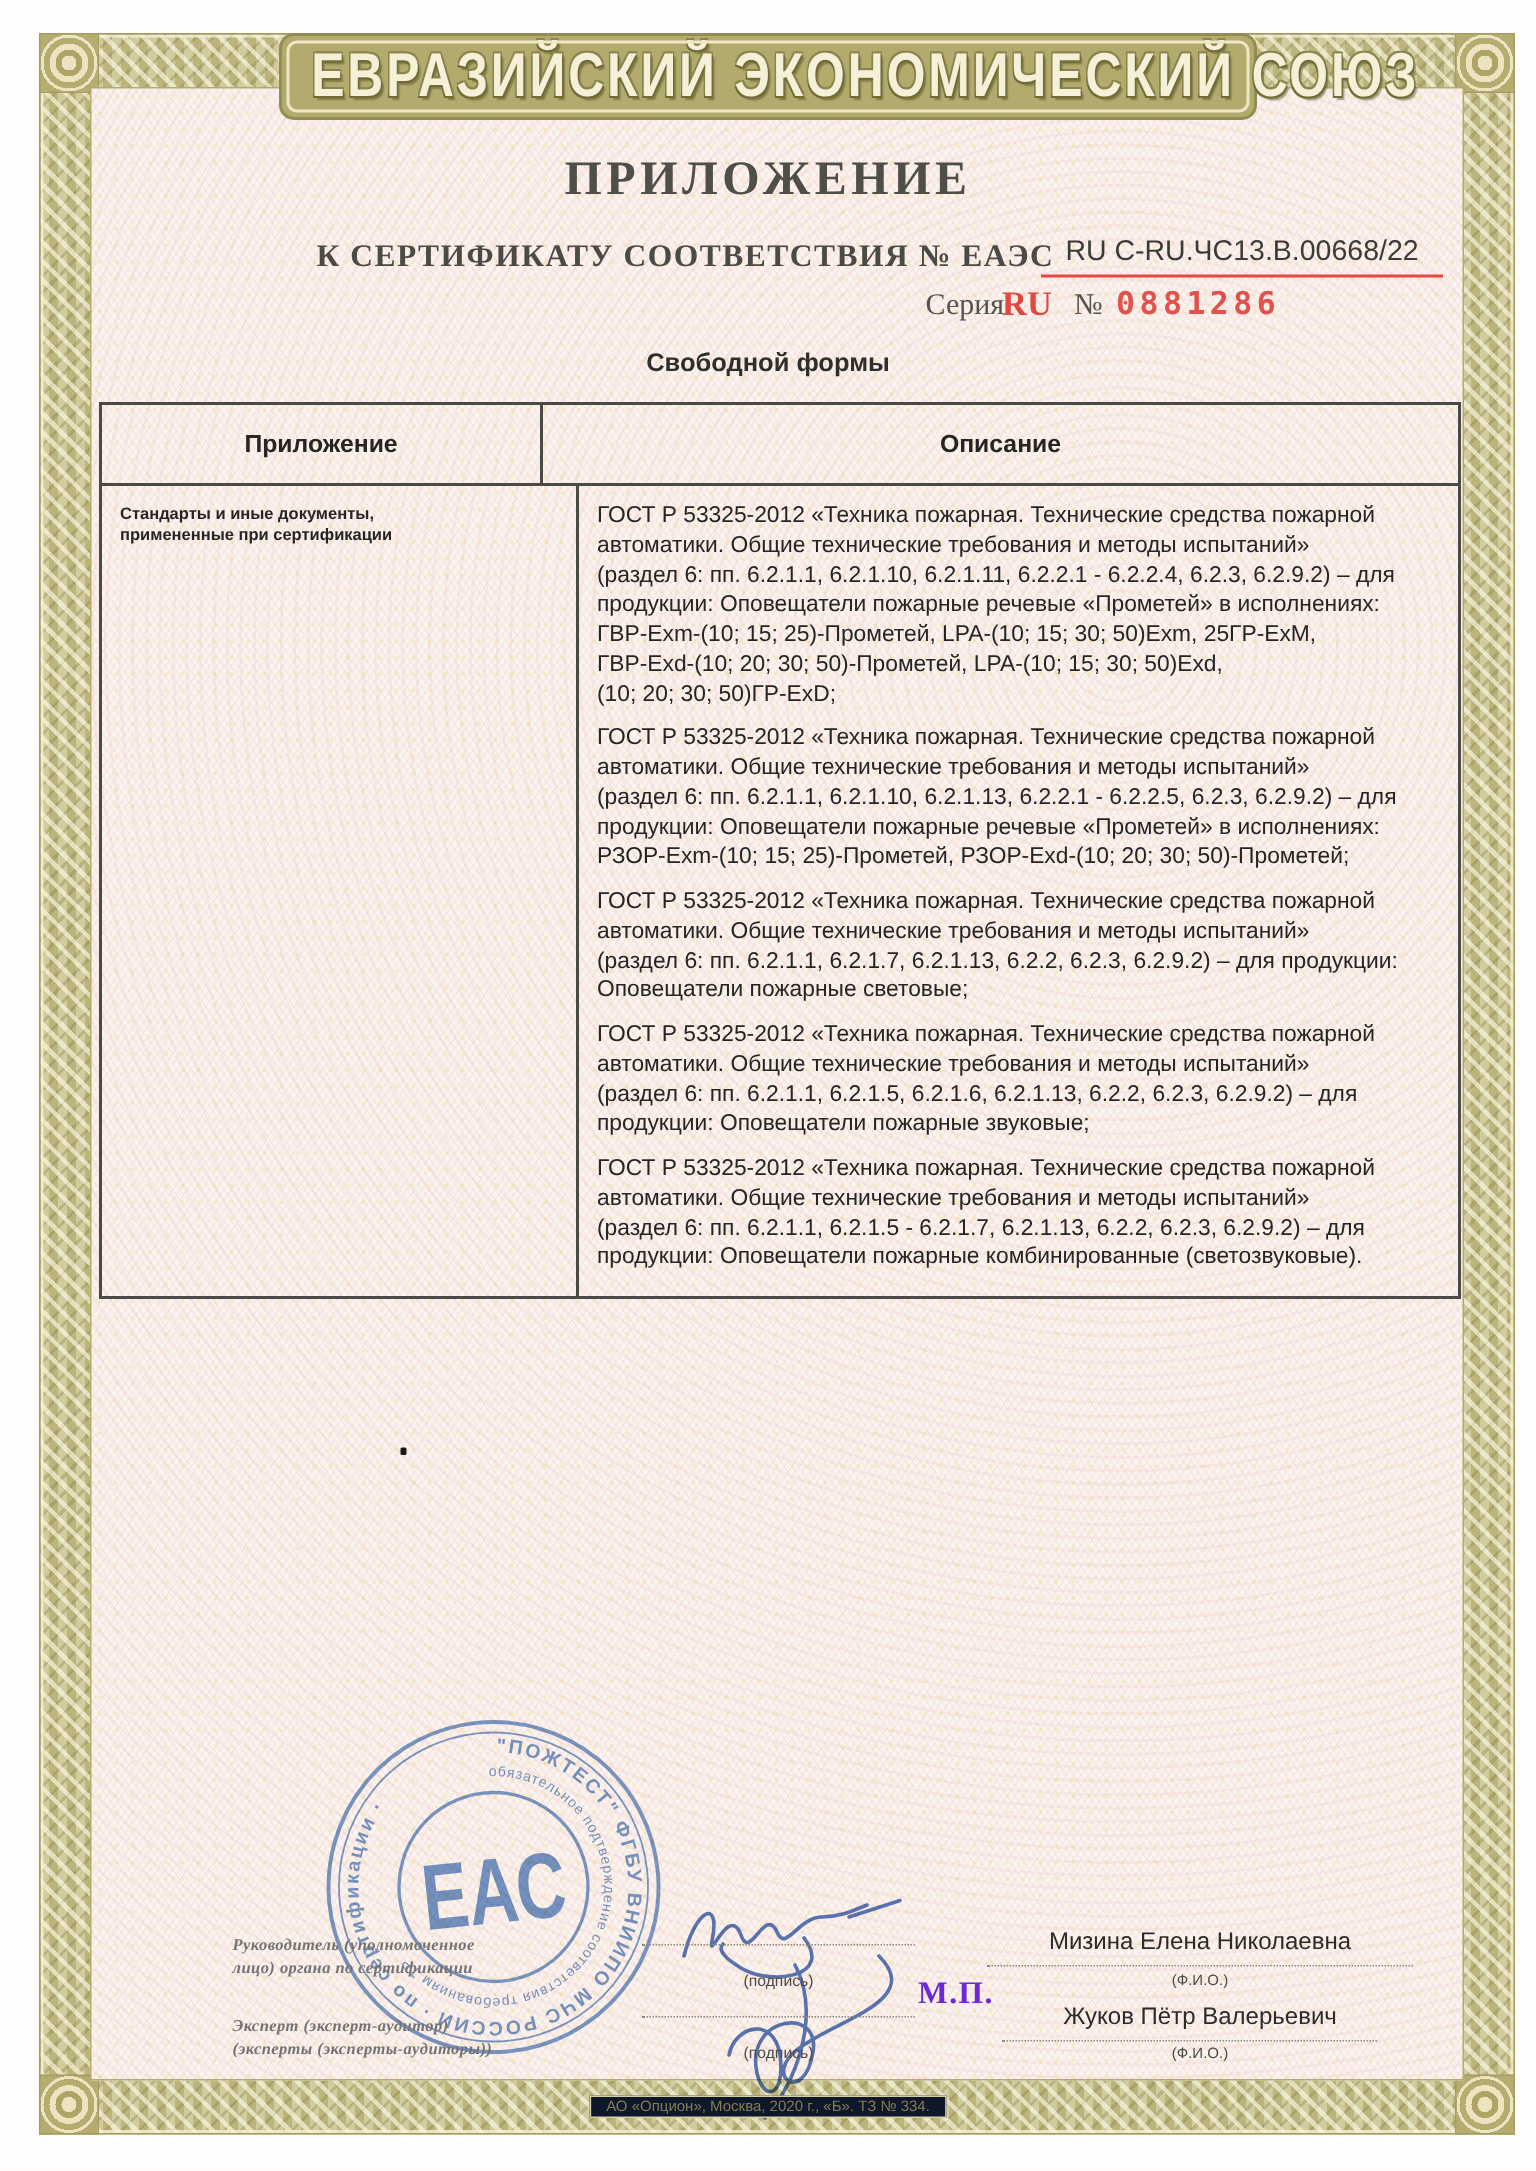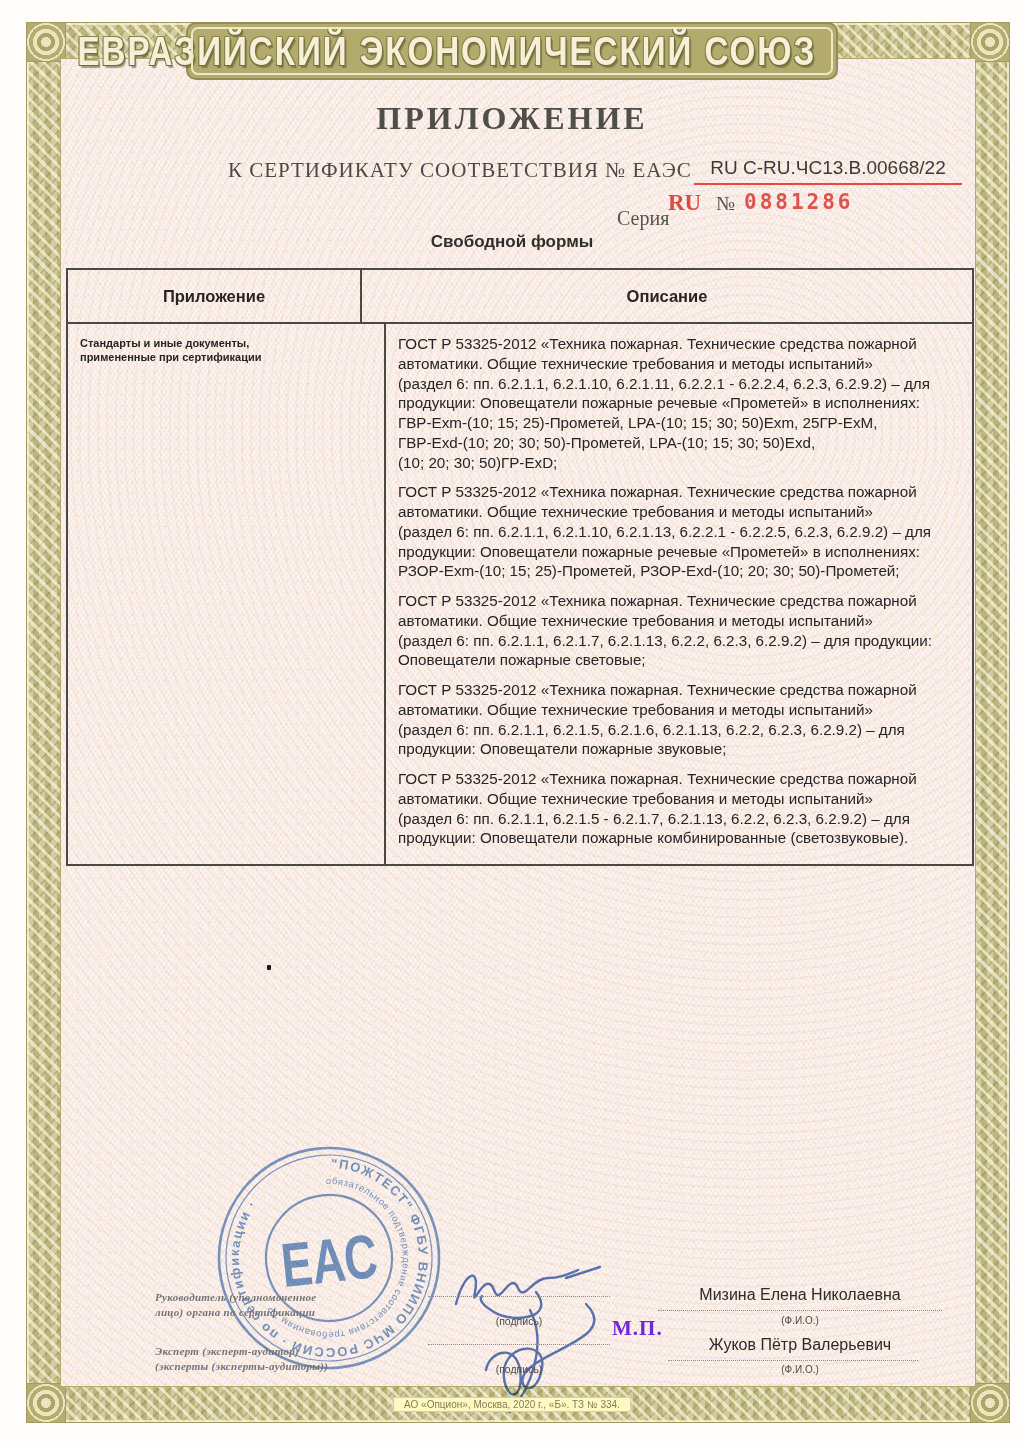--- a/index.html
+++ b/index.html
@@ -37,49 +37,49 @@
       repeating-linear-gradient(-55deg, rgba(228,158,162,.12) 0 1px, rgba(228,158,162,0) 1px 4px),
       repeating-radial-gradient(circle at 75% 28%, rgba(224,148,150,.10) 0 2px, rgba(224,148,150,0) 2px 9px);
     background-size: 11px 11px, auto, auto, auto;
     border:1px solid #b3aa6e;
   }
   
   .banner{
     position:absolute; top:22px; left:50%; transform:translateX(-50%);
     width:648px; height:54px; background:#b3ab6e;
     border:2px solid #938c55; border-radius:10px;
-    display:flex; align-items:center; justify-content:flex-end;
+    display:flex; align-items:center; justify-content:flex-start;
   }
   .banner:after{
     content:""; position:absolute; inset:3px; border:2px solid #efe7c6; border-radius:7px;
     pointer-events:none;
   }
   .banner-text{
     font-weight:bold; font-size:35px; letter-spacing:2px; white-space:nowrap;
     color:#f6f0d8; transform:scale(.95,1.18);
     text-shadow:1px 1px 0 #716b38,-1px -1px 0 #8b844c,1px -1px 0 #8b844c,-1px 1px 0 #716b38,2px 2px 1px rgba(90,85,40,.55);
   }
   
   .title{
     position:absolute; top:100px; left:0; width:100%; text-align:center;
     font-family:"Liberation Serif","DejaVu Serif",serif; font-weight:bold;
     font-size:32px; letter-spacing:3px; color:#504e48;
   }
   .subtitle-label{
-    position:absolute; top:158px; left:228px;
-    font-family:"Liberation Serif","DejaVu Serif",serif; font-weight:normal;
+    position:absolute; top:158px; left:211px;
+    font-family:"Liberation Serif","DejaVu Serif",serif; font-weight:bold;
     font-size:21px; letter-spacing:1px; color:#4c4a44;text-align:center;
   }
   .cert-number{
     position:absolute; top:157px; left:694px; width:268px; text-align:center;
     font-size:19px; color:#3b3a36; border-bottom:2px solid #ef4444; padding-bottom:4px;
   }
   .series-row{position:absolute; top:190px; left:0; width:100%; height:30px;
     font-family:"Liberation Serif","DejaVu Serif",serif;}
-  .series-label{position:absolute; left:617px; top:17px; font-size:20px; color:#55534c;}
+  .series-label{position:absolute; left:617px; top:2px; font-size:20px; color:#55534c;}
   .series-value{position:absolute; left:668px; top:0; font-size:23px; font-weight:bold; color:#de4a42;}
   .num-sign{position:absolute; left:716px; top:2px; font-size:20px; color:#55534c;}
   .blank-number{position:absolute; left:744px; top:0; font-family:"DejaVu Sans Mono",monospace;
     font-size:21px; font-weight:bold; letter-spacing:3px; color:#e0524b;text-align:right;}
   .form-type{
     position:absolute; top:232px; left:0; width:100%; text-align:center;
     font-size:17px; font-weight:bold; color:#2f2e2b;
   }
   
   .doc-table{
@@ -128,21 +128,21 @@
   .name2{left:645px; top:1336px;}
   .fio-line{position:absolute; border-bottom:1px dotted #8d8a80;}
   .fline1{left:658px; top:1288px; width:284px; height:22px;}
   .fline2{left:668px; top:1338px; width:250px; height:22px;}
   .fio-caption{position:absolute; width:310px; text-align:center; font-size:10px; color:#4c4a44;}
   .fio1{left:645px; top:1315px;}
   .fio2{left:645px; top:1364px;}
   
   .print-info{
     position:absolute; top:1397px; left:50%; transform:translateX(-50%);
-    font-size:10px; color:#847d55; background:#fef9c3;
+    font-size:10px; color:#847d55; background:#0f172a;
     border:1px solid #d6cea4; padding:1px 10px; white-space:nowrap;
   }
 </style>
 </head>
 <body>
 
 <div class="page">
 
   <div class="frame"></div>
   <div class="corner tl"></div>

